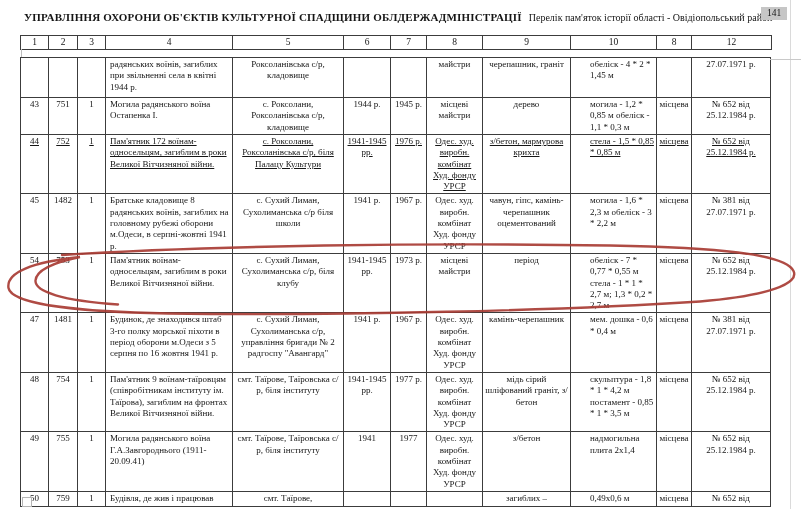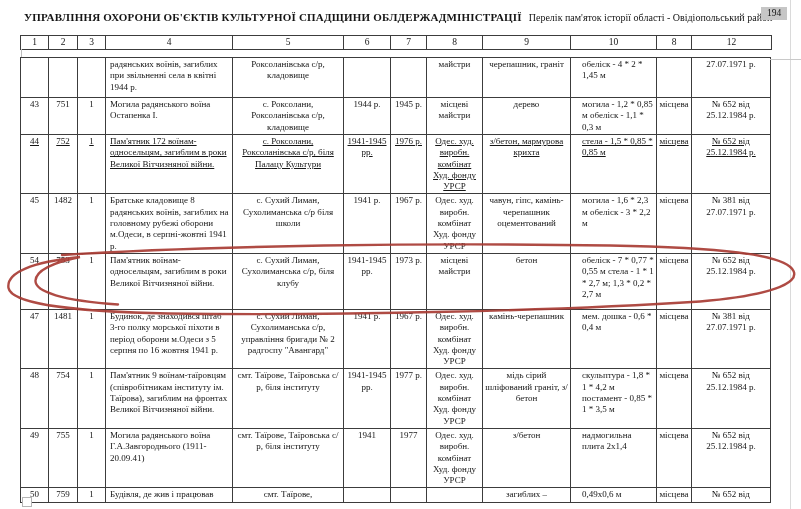--- a/index.html
+++ b/index.html
@@ -29,41 +29,41 @@
   table.doc {
     position:absolute; left:20px; top:57px; width:750px;
     border-collapse:collapse; table-layout:fixed; background:#fff;
   }
   table.doc td {
     border:1px solid #3c3c3c; vertical-align:top; overflow:hidden;
     font-size:9px; line-height:11.3px; padding:1px 2px; text-align:center;
     word-wrap:break-word;
   }
   table.doc td.c4  { text-align:left; padding-left:4px; }
-  table.doc td.c10 { text-align:left; padding-left:11px; }
+  table.doc td.c10 { text-align:left; padding-left:19px; }
   
   .overlay { position:absolute; left:0; top:0; width:801px; height:509px; pointer-events:none; }
   
   .page-edge   { position:absolute; left:790px; top:0; width:1px; height:509px; background:#dadada; }
   .artifact-line { position:absolute; left:770px; top:59px; width:31px; height:1px; background:#c9c9c9; }
   .hdr-tail { position:absolute; left:21px; top:49px; width:1px; height:8px; background:#bdbdbd; }
   .resize-handle {
     position:absolute; left:22px; top:497px; width:10px; height:10px;
     border:1px solid #b5b5b5; background:#fff; box-sizing:border-box;
   }
 </style>
 </head>
 <body>
 
 <div class="screen">
 
   <div class="titlebar">
     <span class="title-bold">УПРАВЛІННЯ ОХОРОНИ ОБ'ЄКТІВ КУЛЬТУРНОЇ СПАДЩИНИ ОБЛДЕРЖАДМІНІСТРАЦІЇ</span><span class="title-reg">Перелік пам'яток історії області - Овідіопольський район</span>
   </div>
-  <div class="page-badge">194</div>
+  <div class="page-badge">141</div>
 
   <div class="colheader">
       <div class="hcell" style="width: 28px;">1</div>
       <div class="hcell" style="width: 29px;">2</div>
       <div class="hcell" style="width: 28px;">3</div>
       <div class="hcell" style="width: 127px;">4</div>
       <div class="hcell" style="width: 111px;">5</div>
       <div class="hcell" style="width: 47px;">6</div>
       <div class="hcell" style="width: 36px;">7</div>
       <div class="hcell" style="width: 56px;">8</div>
@@ -148,21 +148,21 @@
         </tr>
         <tr style="height: 56px;">
           <td class="c1">54</td>
           <td class="c2">753</td>
           <td class="c3">1</td>
           <td class="c4">Пам'ятник воїнам-односельцям, загиблим в роки Великої Вітчизняної війни.</td>
           <td class="c5">с. Сухий Лиман, Сухолиманська с/р, біля клубу</td>
           <td class="c6">1941-1945 рр.</td>
           <td class="c7">1973 р.</td>
           <td class="c8">місцеві майстри</td>
-          <td class="c9">бетон</td>
+          <td class="c9">період</td>
           <td class="c10">обеліск - 7 * 0,77 * 0,55 м стела - 1 * 1 * 2,7 м; 1,3 * 0,2 * 2,7 м</td>
           <td class="c11">місцева</td>
           <td class="c12">№ 652 від 25.12.1984 р.</td>
         </tr>
         <tr style="height: 57px;">
           <td class="c1">47</td>
           <td class="c2">1481</td>
           <td class="c3">1</td>
           <td class="c4">Будинок, де знаходився штаб 3-го полку морської піхоти в період оборони м.Одеси з 5 серпня по 16 жовтня 1941 р.</td>
           <td class="c5">с. Сухий Лиман, Сухолиманська с/р, управління бригади № 2 радгоспу "Авангард"</td>

